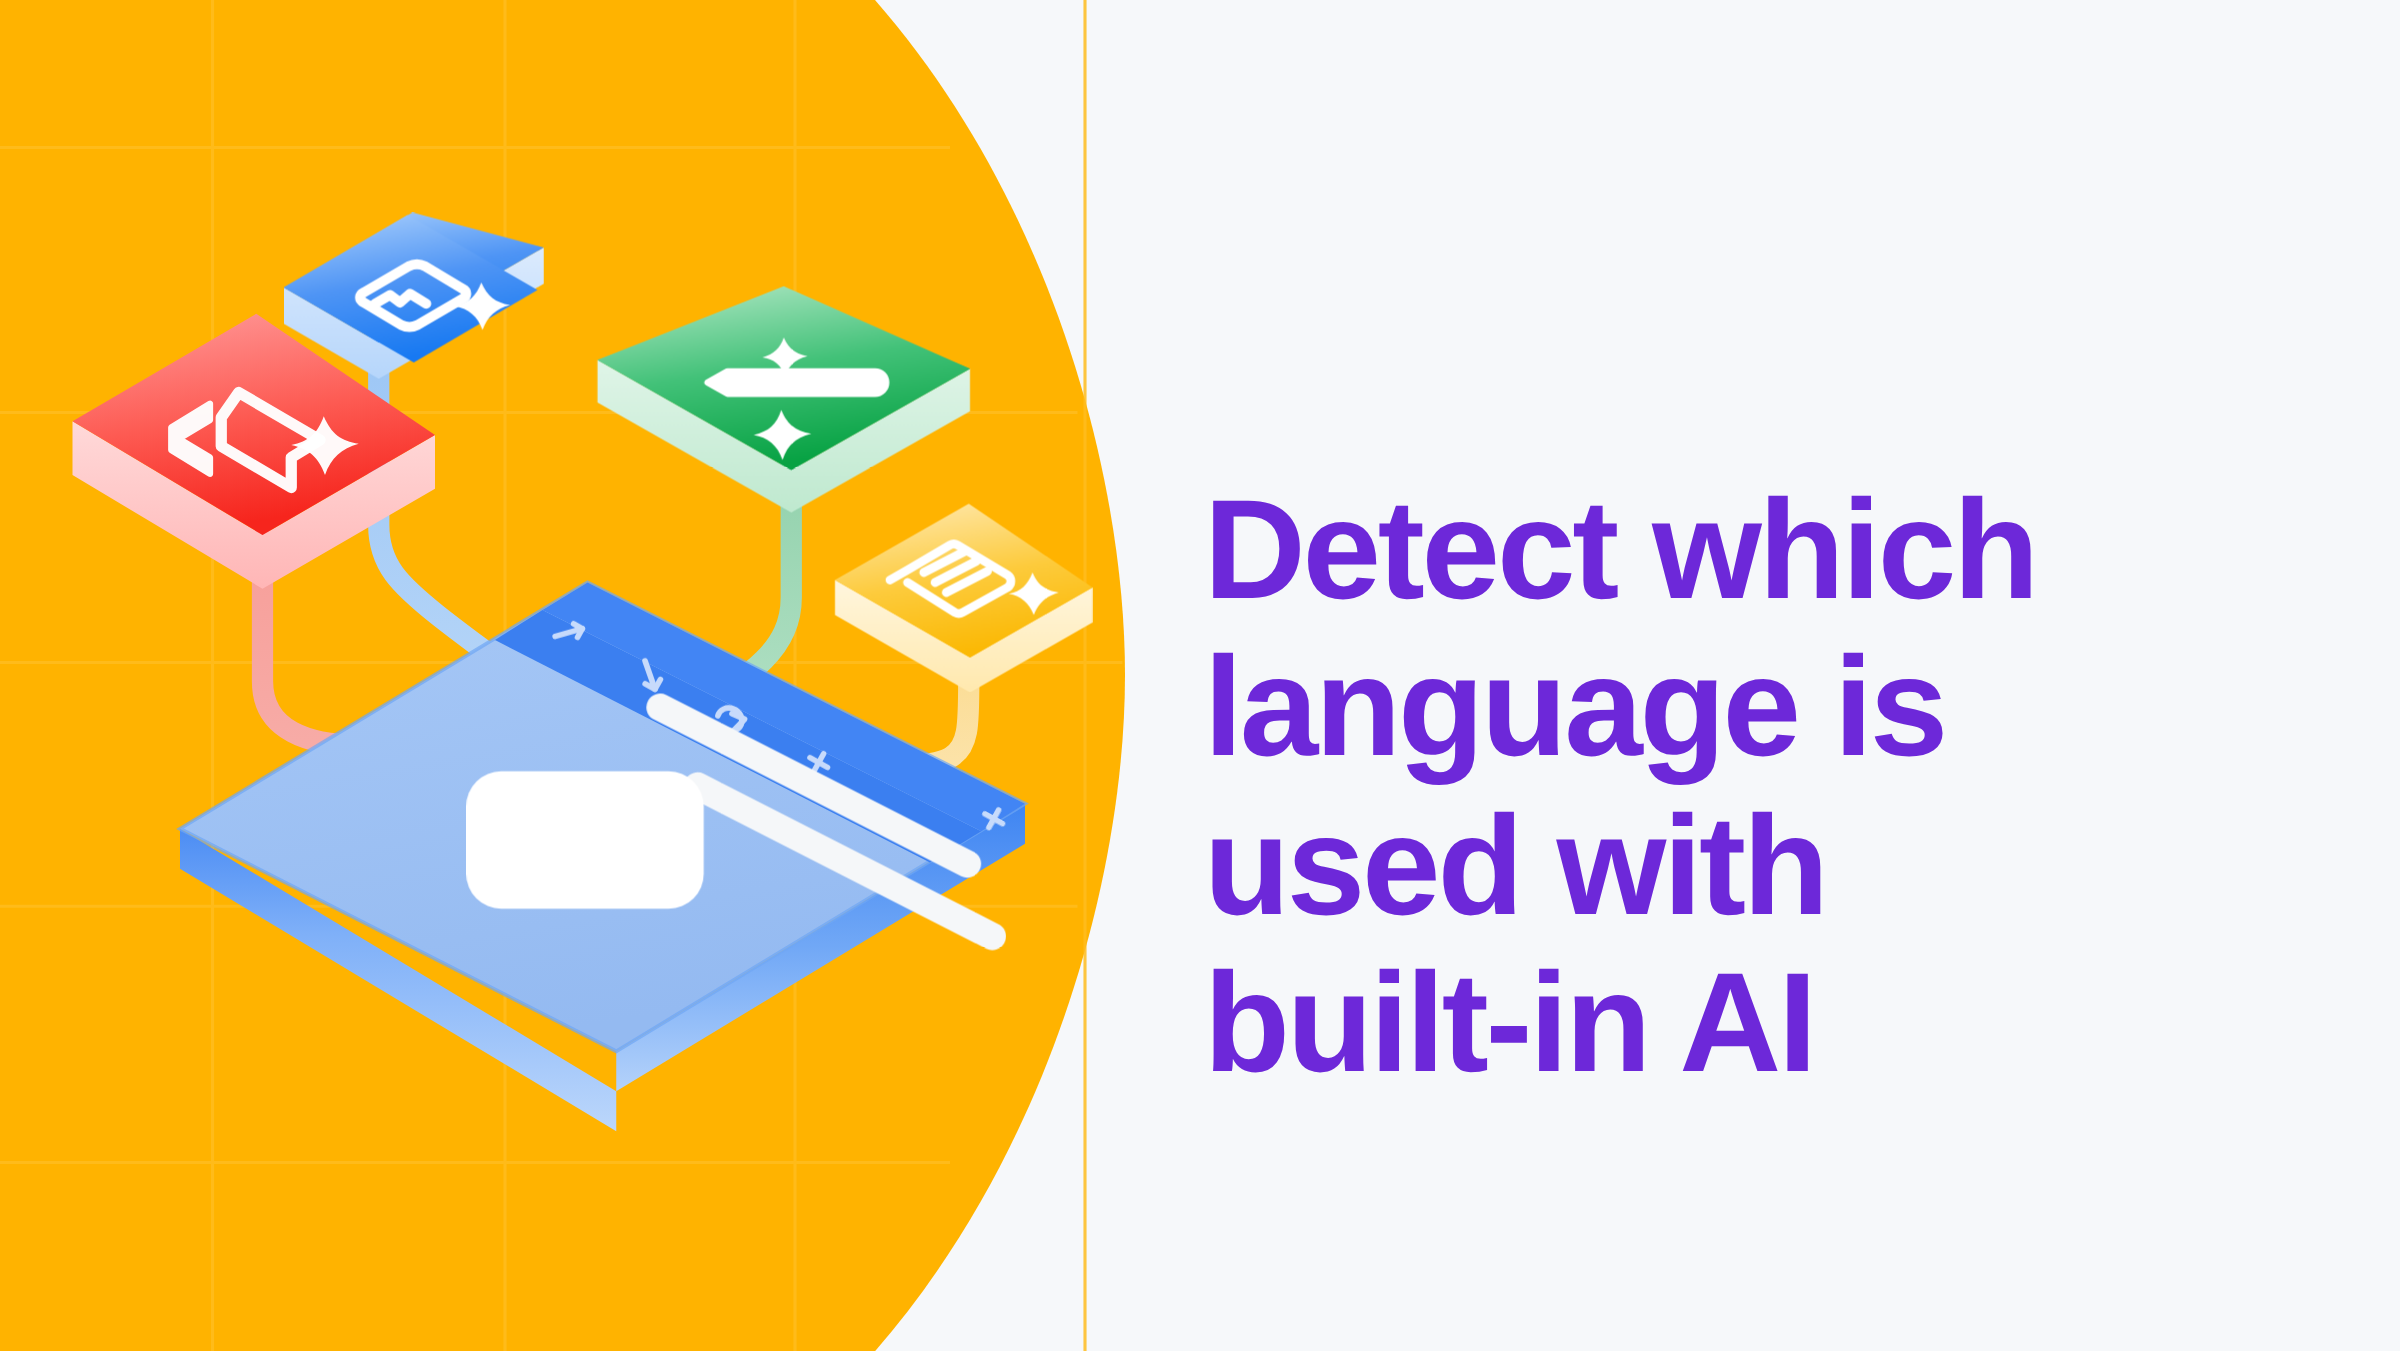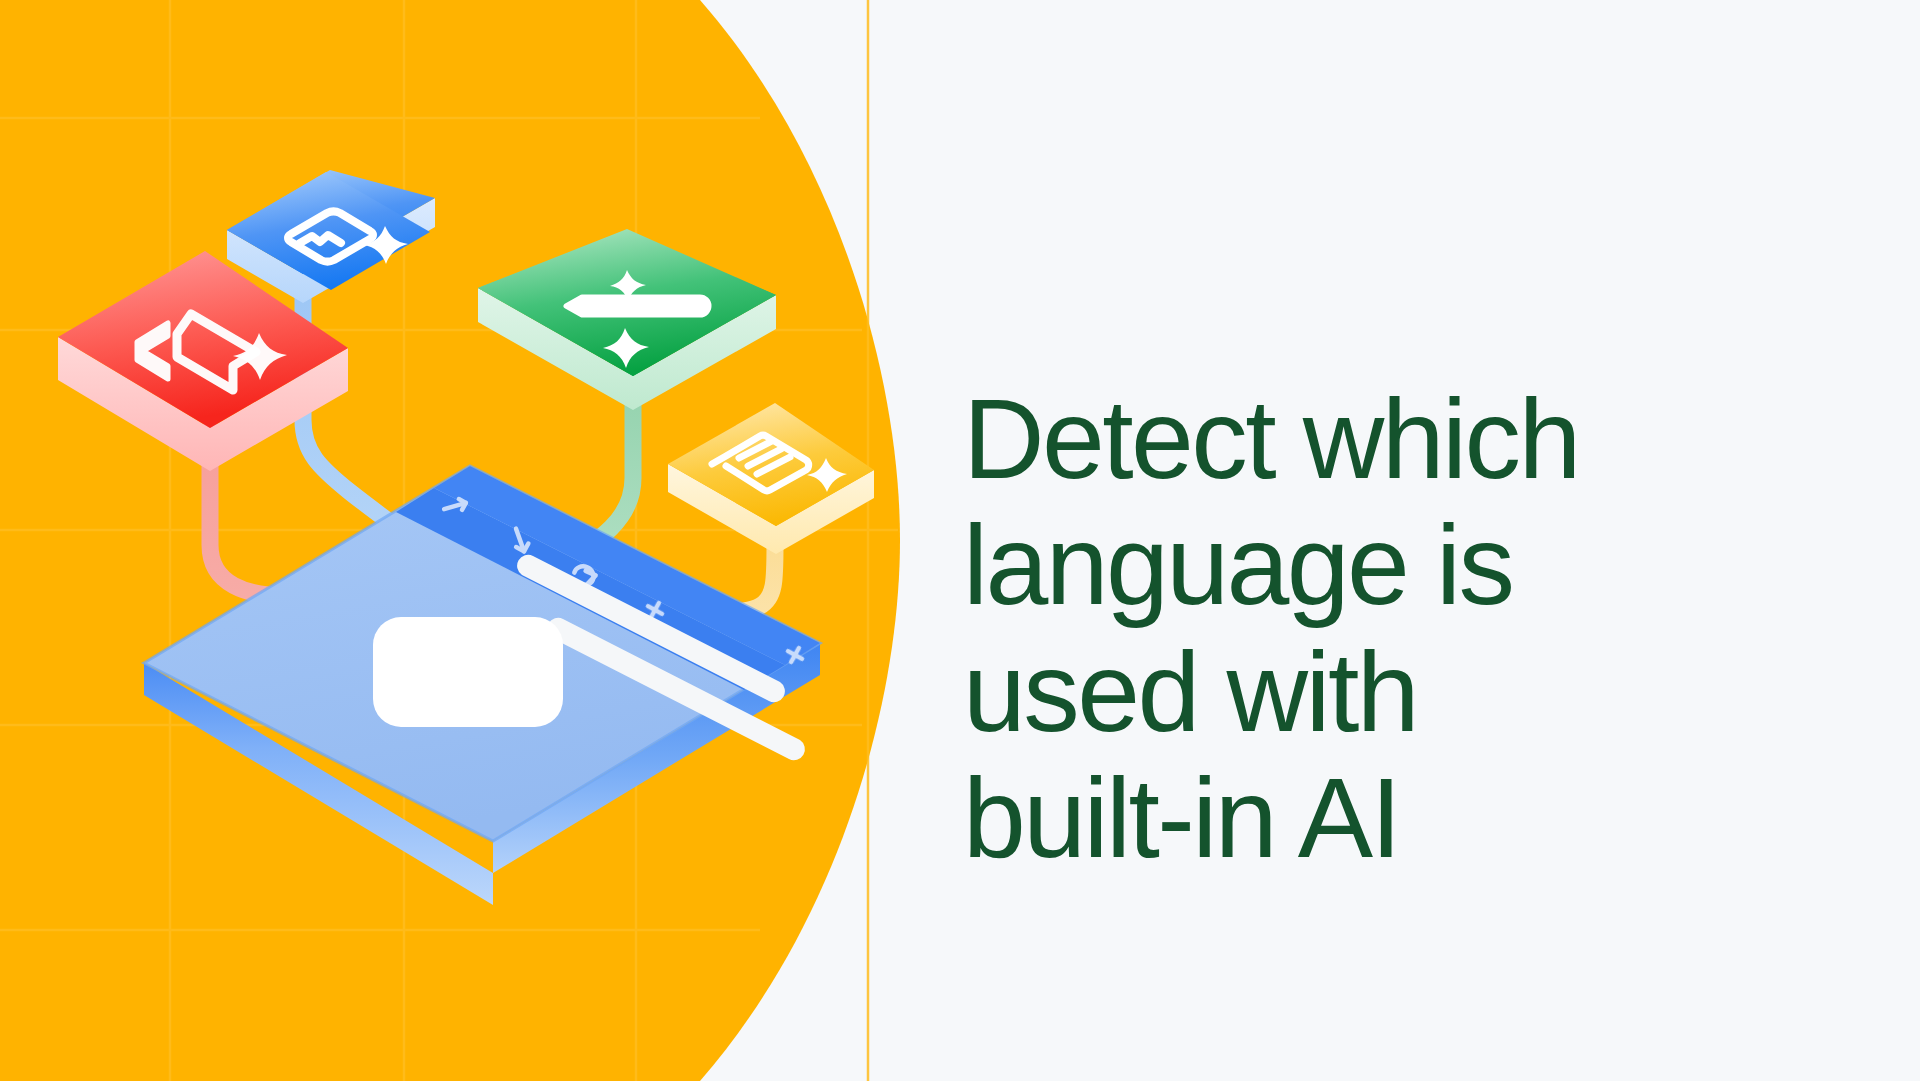--- a/index.html
+++ b/index.html
@@ -21,25 +21,25 @@
     top: 0;
     width: 1920px;
     height: 1081px;
   }
   #headline {
     position: absolute;
     left: 963px;
     top: 300px;
     width: 820px;
     font-family: "Liberation Sans", "DejaVu Sans", sans-serif;
-    font-weight: 400;
+    font-weight: 700;
     font-size: 113px;
     line-height: 1.12;
     letter-spacing: -2.6px;
-    color: #14532d;
+    color: #6d28d9;
     white-space: pre-line;
   }
 </style>
 </head>
 <body>
 
 <div id="stage">
 
   <svg id="illo" viewBox="0 0 1920 1081" aria-hidden="true">
     <defs>

